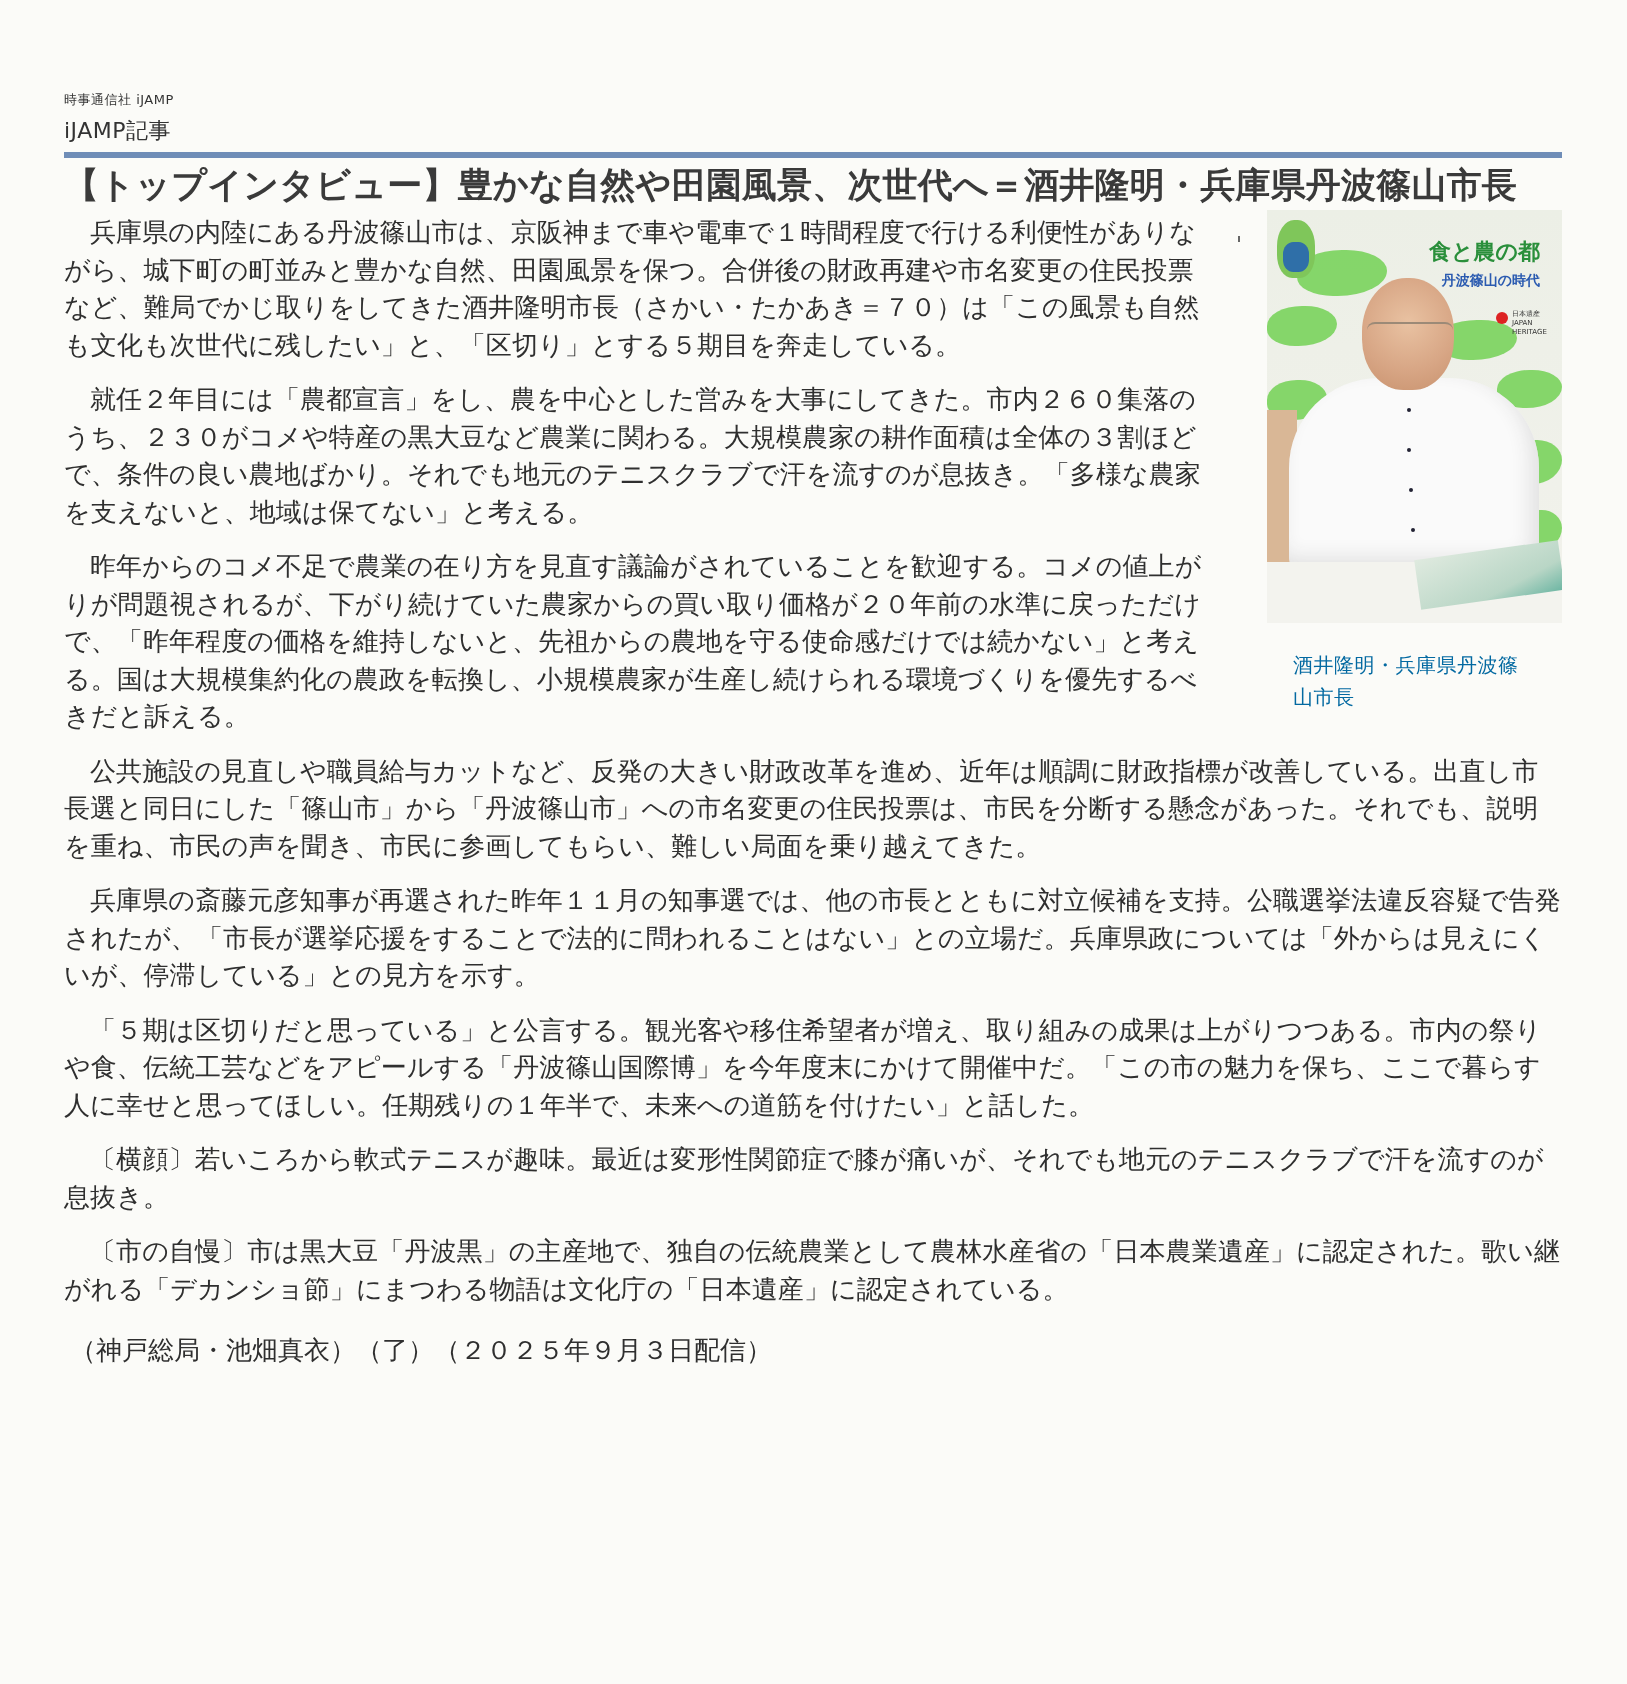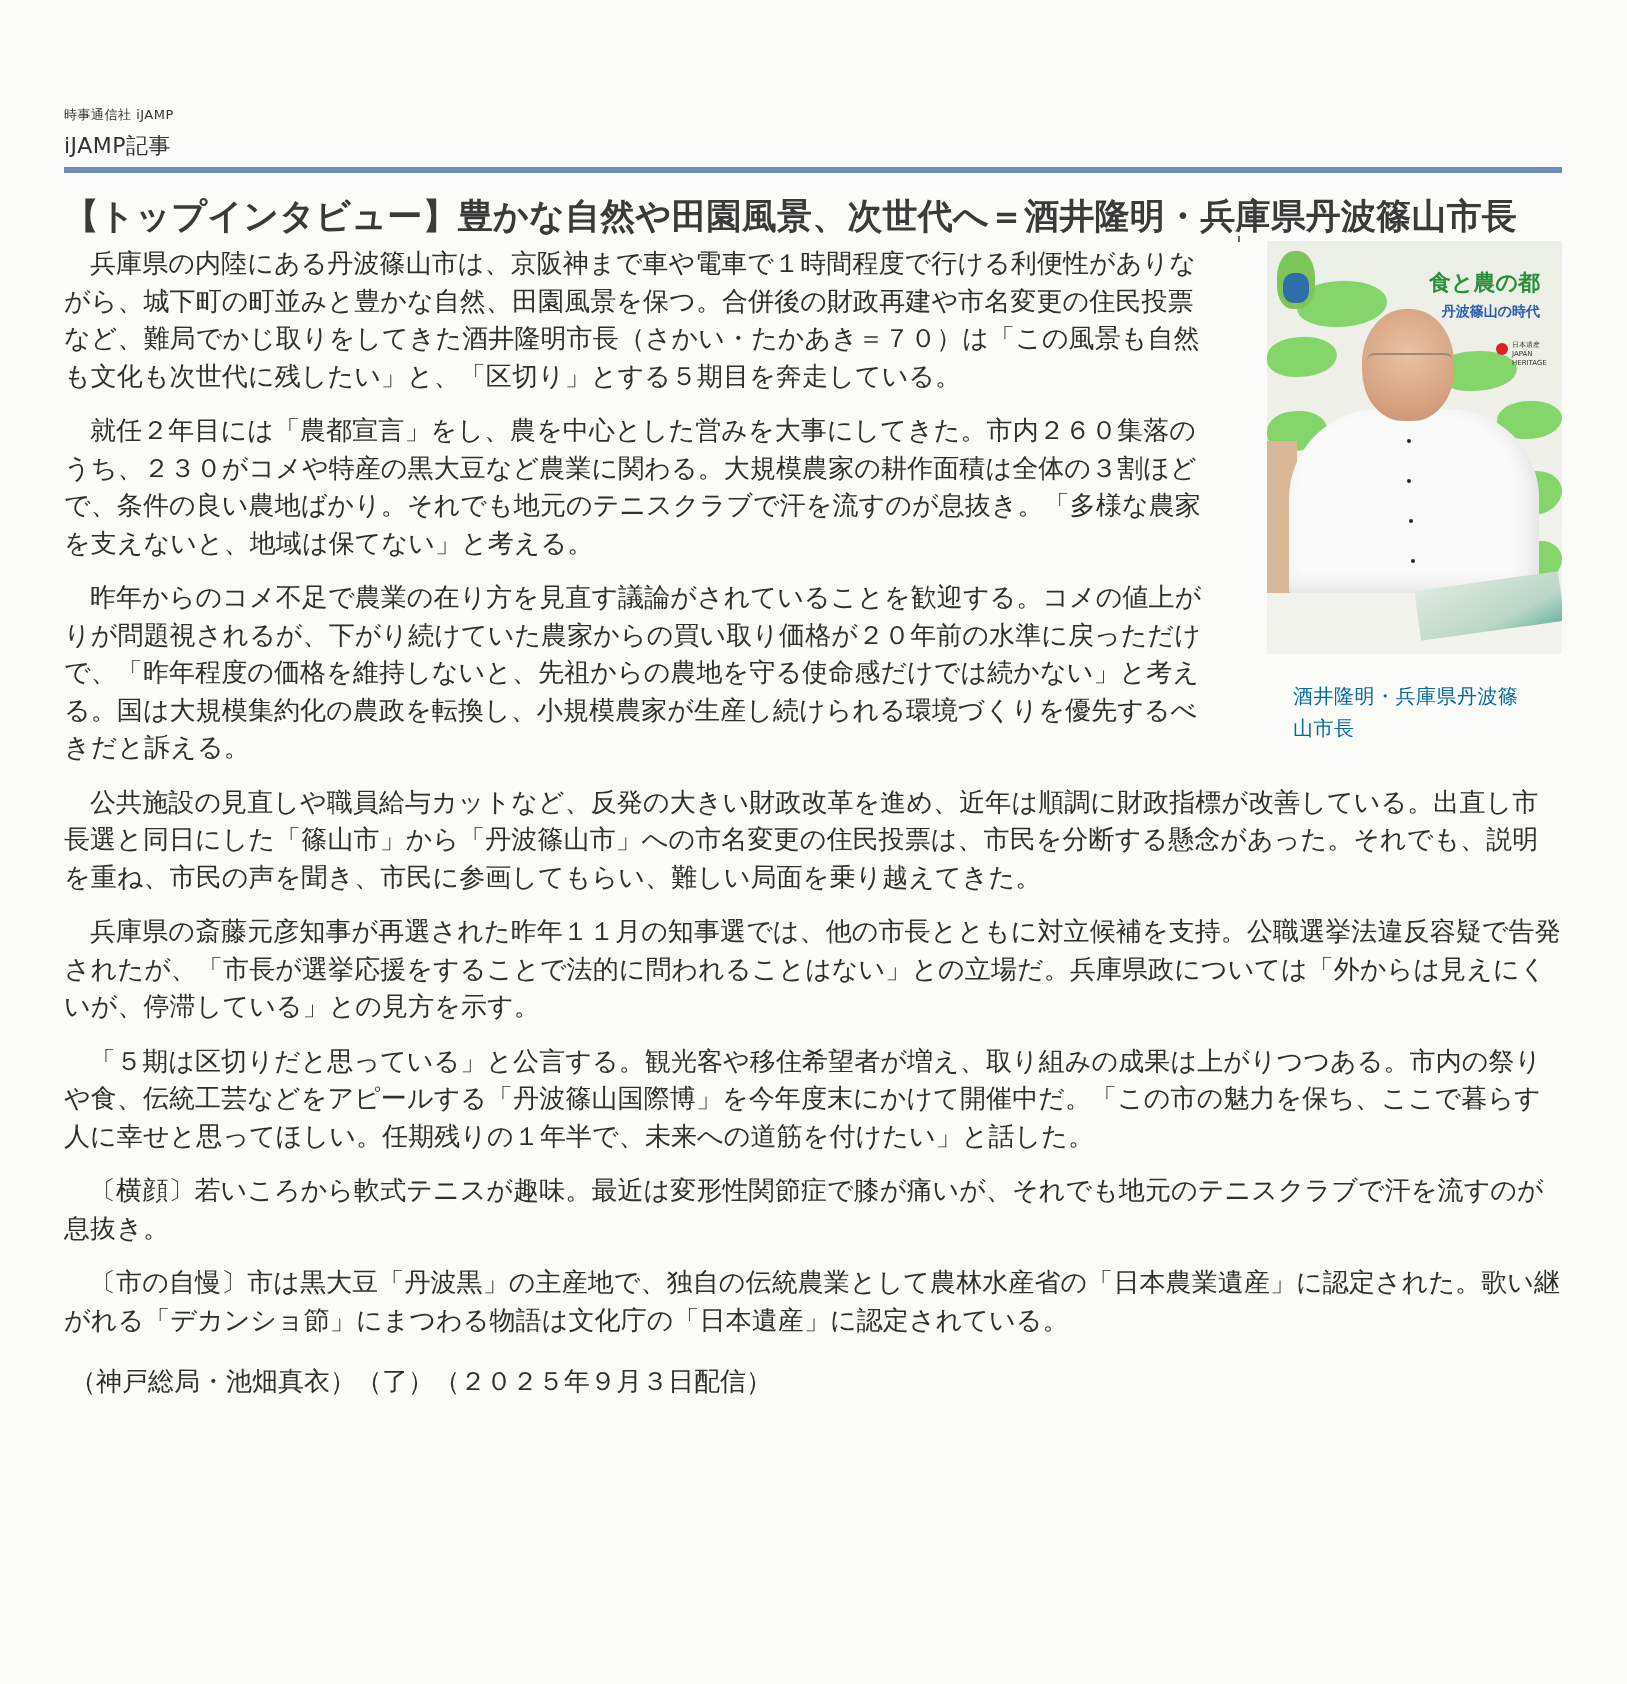--- a/index.html
+++ b/index.html
@@ -11,21 +11,21 @@
       height: 1684px;
       background: #fbfbf8;
       font-family: "DejaVu Sans", "Liberation Sans", sans-serif;
       color: #2b2b2b;
       position: relative;
       overflow: hidden;
     }
     .page {
       position: absolute;
       left: 64px;
-      top: 105px;
+      top: 90px;
       width: 1498px;
     }
     .source {
       font-size: 13px;
       color: #333;
       letter-spacing: 0.5px;
       height: 20px;
       line-height: 20px;
     }
     .section-label {
@@ -36,21 +36,21 @@
       line-height: 30px;
       letter-spacing: 0.5px;
     }
     .rule {
       margin-top: 6px;
       height: 6px;
       background: #6f8db7;
       width: 1498px;
     }
     .headline {
-      margin-top: 18px;
+      margin-top: 2px;
       font-size: 35px;
       font-weight: bold;
       line-height: 50px;
       color: #3a3a3a;
       letter-spacing: 0.2px;
       width: 1498px;
     }
     .dateline {
       margin-top: 16px;
       font-size: 29px;

